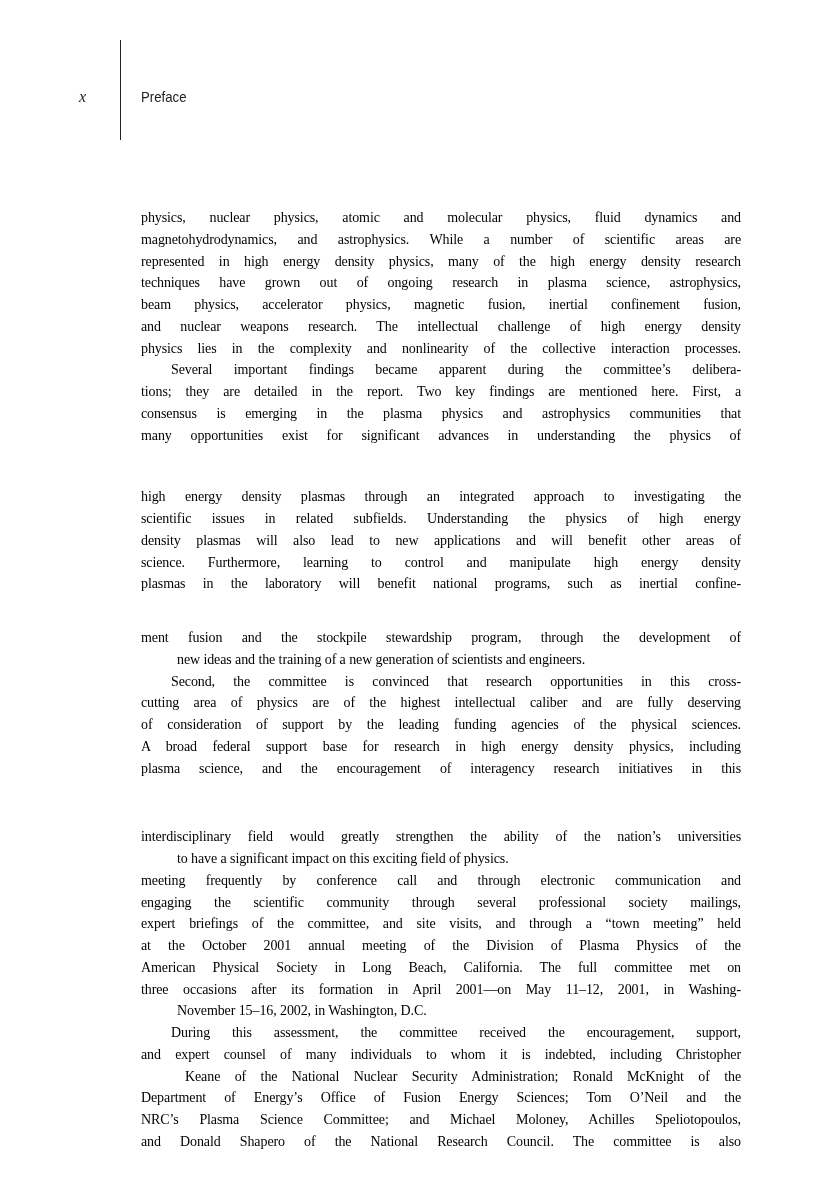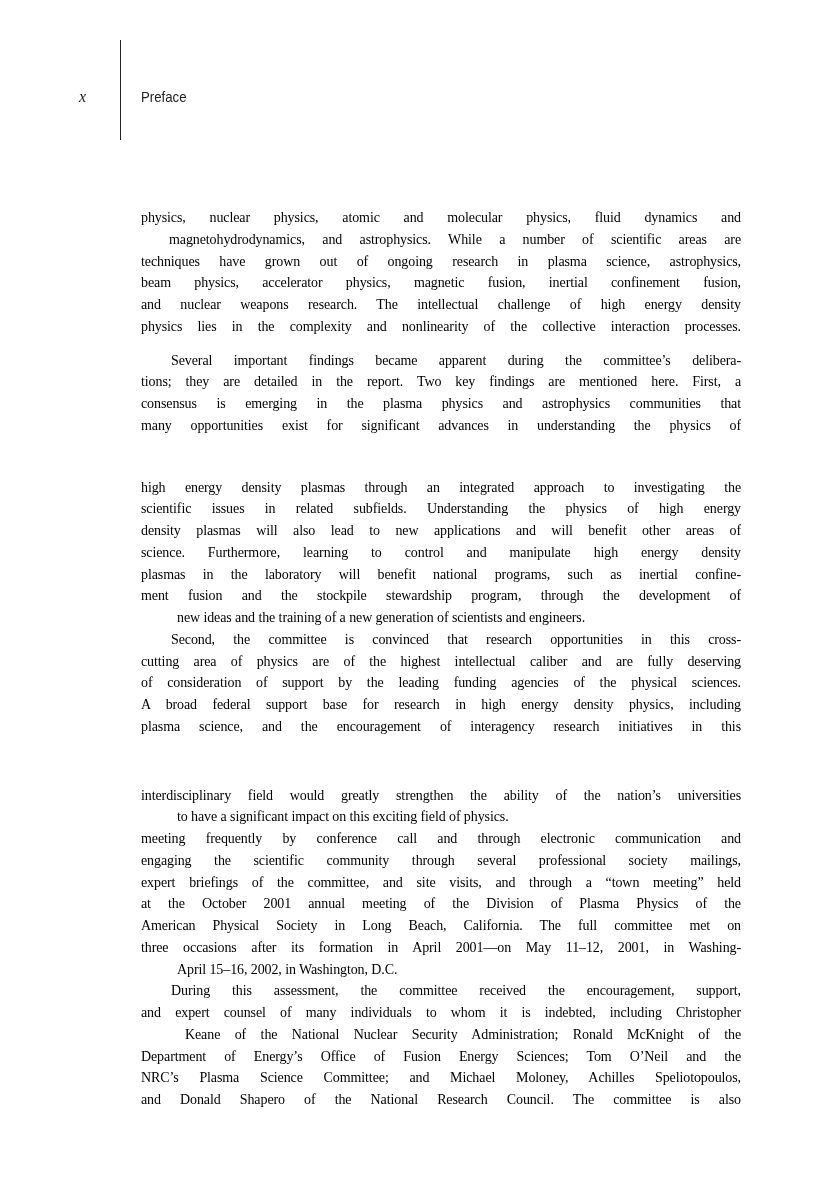--- a/index.html
+++ b/index.html
@@ -29,59 +29,60 @@
 <body>
 
 <div class="page-number">x</div>
 <div class="header-rule"></div>
 <div class="running-head">Preface</div>
 
 <div class="body-text">
 
   <div>
     <span class="line" style="white-space: nowrap; overflow: hidden;">physics, nuclear physics, atomic and molecular physics, fluid dynamics and</span>
-    <span class="line" style="white-space: nowrap; overflow: hidden; margin-left: 28px;">magnetohydrodynamics, and astrophysics.  While a number of scientific areas are</span>
+    <span class="line" style="white-space: nowrap; overflow: hidden;">magnetohydrodynamics, and astrophysics.  While a number of scientific areas are</span>
+    <span class="line" style="white-space: nowrap; overflow: hidden;">represented in high energy density physics, many of the high energy density research</span>
     <span class="line" style="white-space: nowrap; overflow: hidden;">techniques have grown out of ongoing research in plasma science, astrophysics,</span>
     <span class="line" style="white-space: nowrap; overflow: hidden;">beam physics, accelerator physics, magnetic fusion, inertial confinement fusion,</span>
     <span class="line" style="white-space: nowrap; overflow: hidden;">and nuclear weapons research.  The intellectual challenge of high energy density</span>
     <span class="line" style="white-space: nowrap; overflow: hidden;">physics lies in the complexity and nonlinearity of the collective interaction processes.</span>
   </div>
 
   <div>
-    <span class="line indent" style="white-space: nowrap; overflow: hidden; margin-top: 12px;">Several important findings became apparent during the committee’s delibera-</span>
+    <span class="line indent" style="white-space: nowrap; overflow: hidden;">Several important findings became apparent during the committee’s delibera-</span>
     <span class="line" style="white-space: nowrap; overflow: hidden;">tions; they are detailed in the report.  Two key findings are mentioned here.  First, a</span>
     <span class="line" style="white-space: nowrap; overflow: hidden;">consensus is emerging in the plasma physics and astrophysics communities that</span>
     <span class="line" style="white-space: nowrap; overflow: hidden;">many opportunities exist for significant advances in understanding the physics of</span>
     <span class="line" style="white-space: nowrap; overflow: hidden; margin-top: 40px;">high energy density plasmas through an integrated approach to investigating the</span>
     <span class="line" style="white-space: nowrap; overflow: hidden;">scientific issues in related subfields.  Understanding the physics of high energy</span>
     <span class="line" style="white-space: nowrap; overflow: hidden;">density plasmas will also lead to new applications and will benefit other areas of</span>
     <span class="line" style="white-space: nowrap; overflow: hidden;">science.  Furthermore, learning to control and manipulate high energy density</span>
     <span class="line" style="white-space: nowrap; overflow: hidden;">plasmas in the laboratory will benefit national programs, such as inertial confine-</span>
-    <span class="line" style="white-space: nowrap; overflow: hidden;">ment fusion and the stockpile stewardship program, through the development of</span>
+    <span class="line" style="white-space: nowrap; overflow: hidden; margin-top: 32px;">ment fusion and the stockpile stewardship program, through the development of</span>
     <span class="line last" style="white-space: nowrap; overflow: hidden;">new ideas and the training of a new generation of scientists and engineers.</span>
   </div>
 
   <div>
     <span class="line indent" style="white-space: nowrap; overflow: hidden;">Second, the committee is convinced that research opportunities in this cross-</span>
     <span class="line" style="white-space: nowrap; overflow: hidden;">cutting area of physics are of the highest intellectual caliber and are fully deserving</span>
     <span class="line" style="white-space: nowrap; overflow: hidden;">of consideration of support by the leading funding agencies of the physical sciences.</span>
     <span class="line" style="white-space: nowrap; overflow: hidden;">A broad federal support base for research in high energy density physics, including</span>
     <span class="line" style="white-space: nowrap; overflow: hidden;">plasma science, and the encouragement of interagency research initiatives in this</span>
     <span class="line" style="white-space: nowrap; overflow: hidden; margin-top: 47px;">interdisciplinary field would greatly strengthen the ability of the nation’s universities</span>
     <span class="line last" style="white-space: nowrap; overflow: hidden;">to have a significant impact on this exciting field of physics.</span>
   </div>
 
   <div>
     <span class="line" style="white-space: nowrap; overflow: hidden;">meeting frequently by conference call and through electronic communication and</span>
     <span class="line" style="white-space: nowrap; overflow: hidden;">engaging the scientific community through several professional society mailings,</span>
     <span class="line" style="white-space: nowrap; overflow: hidden;">expert briefings of the committee, and site visits, and through a  “town meeting” held</span>
     <span class="line" style="white-space: nowrap; overflow: hidden;">at the October 2001 annual meeting of the Division of Plasma Physics of the</span>
     <span class="line" style="white-space: nowrap; overflow: hidden;">American Physical Society in Long Beach, California. The full committee met on</span>
     <span class="line" style="white-space: nowrap; overflow: hidden;">three occasions after its formation in April 2001—on May 11–12, 2001, in Washing-</span>
-    <span class="line last" style="white-space: nowrap; overflow: hidden;">April 15–16, 2002, in Washington, D.C.</span>
+    <span class="line last" style="white-space: nowrap; overflow: hidden;">November 15–16, 2002, in Washington, D.C.</span>
   </div>
 
   <div>
     <span class="line indent" style="white-space: nowrap; overflow: hidden;">During this assessment, the committee received the encouragement, support,</span>
     <span class="line" style="white-space: nowrap; overflow: hidden;">and expert counsel of many individuals to whom it is indebted, including Christopher</span>
     <span class="line" style="white-space: nowrap; overflow: hidden; margin-left: 44px;">Keane of the National Nuclear Security Administration; Ronald McKnight of the</span>
     <span class="line" style="white-space: nowrap; overflow: hidden;">Department of Energy’s Office of Fusion Energy Sciences; Tom O’Neil and the</span>
     <span class="line" style="white-space: nowrap; overflow: hidden;">NRC’s Plasma Science Committee; and Michael Moloney, Achilles Speliotopoulos,</span>
     <span class="line" style="white-space: nowrap; overflow: hidden;">and Donald Shapero of the National Research Council.  The committee is also</span>
   </div>

